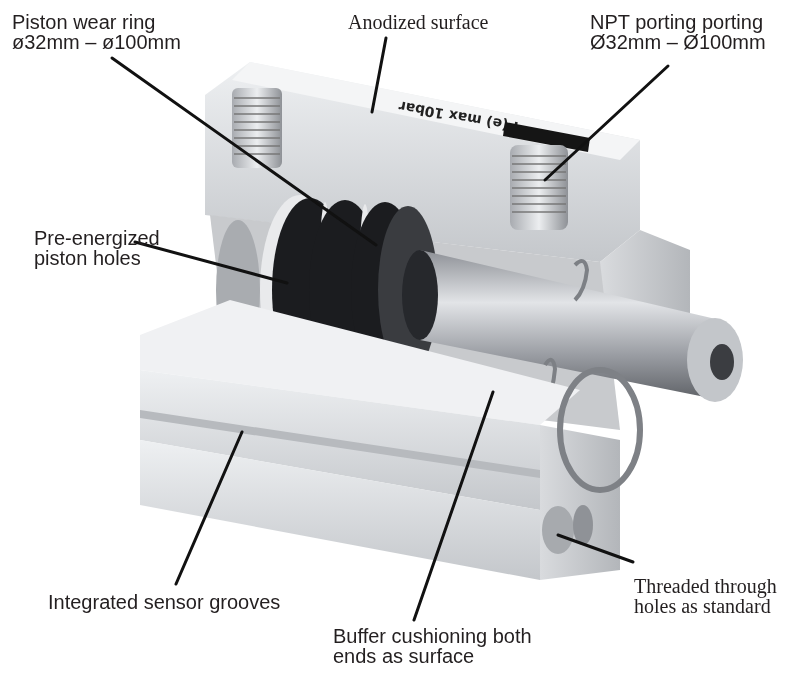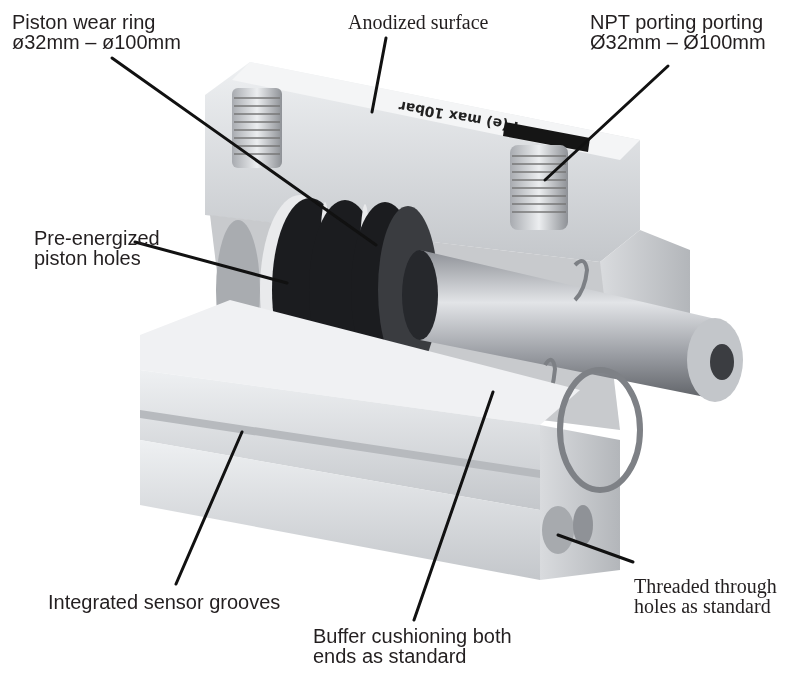--- a/index.html
+++ b/index.html
@@ -128,20 +128,20 @@
   <div>NPT porting porting</div>
   <div>Ø32mm – Ø100mm</div>
 </div>
 <div class="label" style="left:22px; top:228px;margin-left:12px;">
   <div>Pre-energized</div>
   <div>piston holes</div>
 </div>
 <div class="label" style="left:48px; top:592px;text-align:right;">
   <div>Integrated sensor grooves</div>
 </div>
-<div class="label" style="left:313px; top:626px;">
+<div class="label" style="left:333px; top:626px;">
   <div>Buffer cushioning both</div>
-  <div>ends as standard</div>
+  <div>ends as surface</div>
 </div>
 <div class="label" style="left:634px; top:576px;font-family:Liberation Serif, serif;">
   <div>Threaded through</div>
   <div>holes as standard</div>
 </div>
 
 </body></html>

